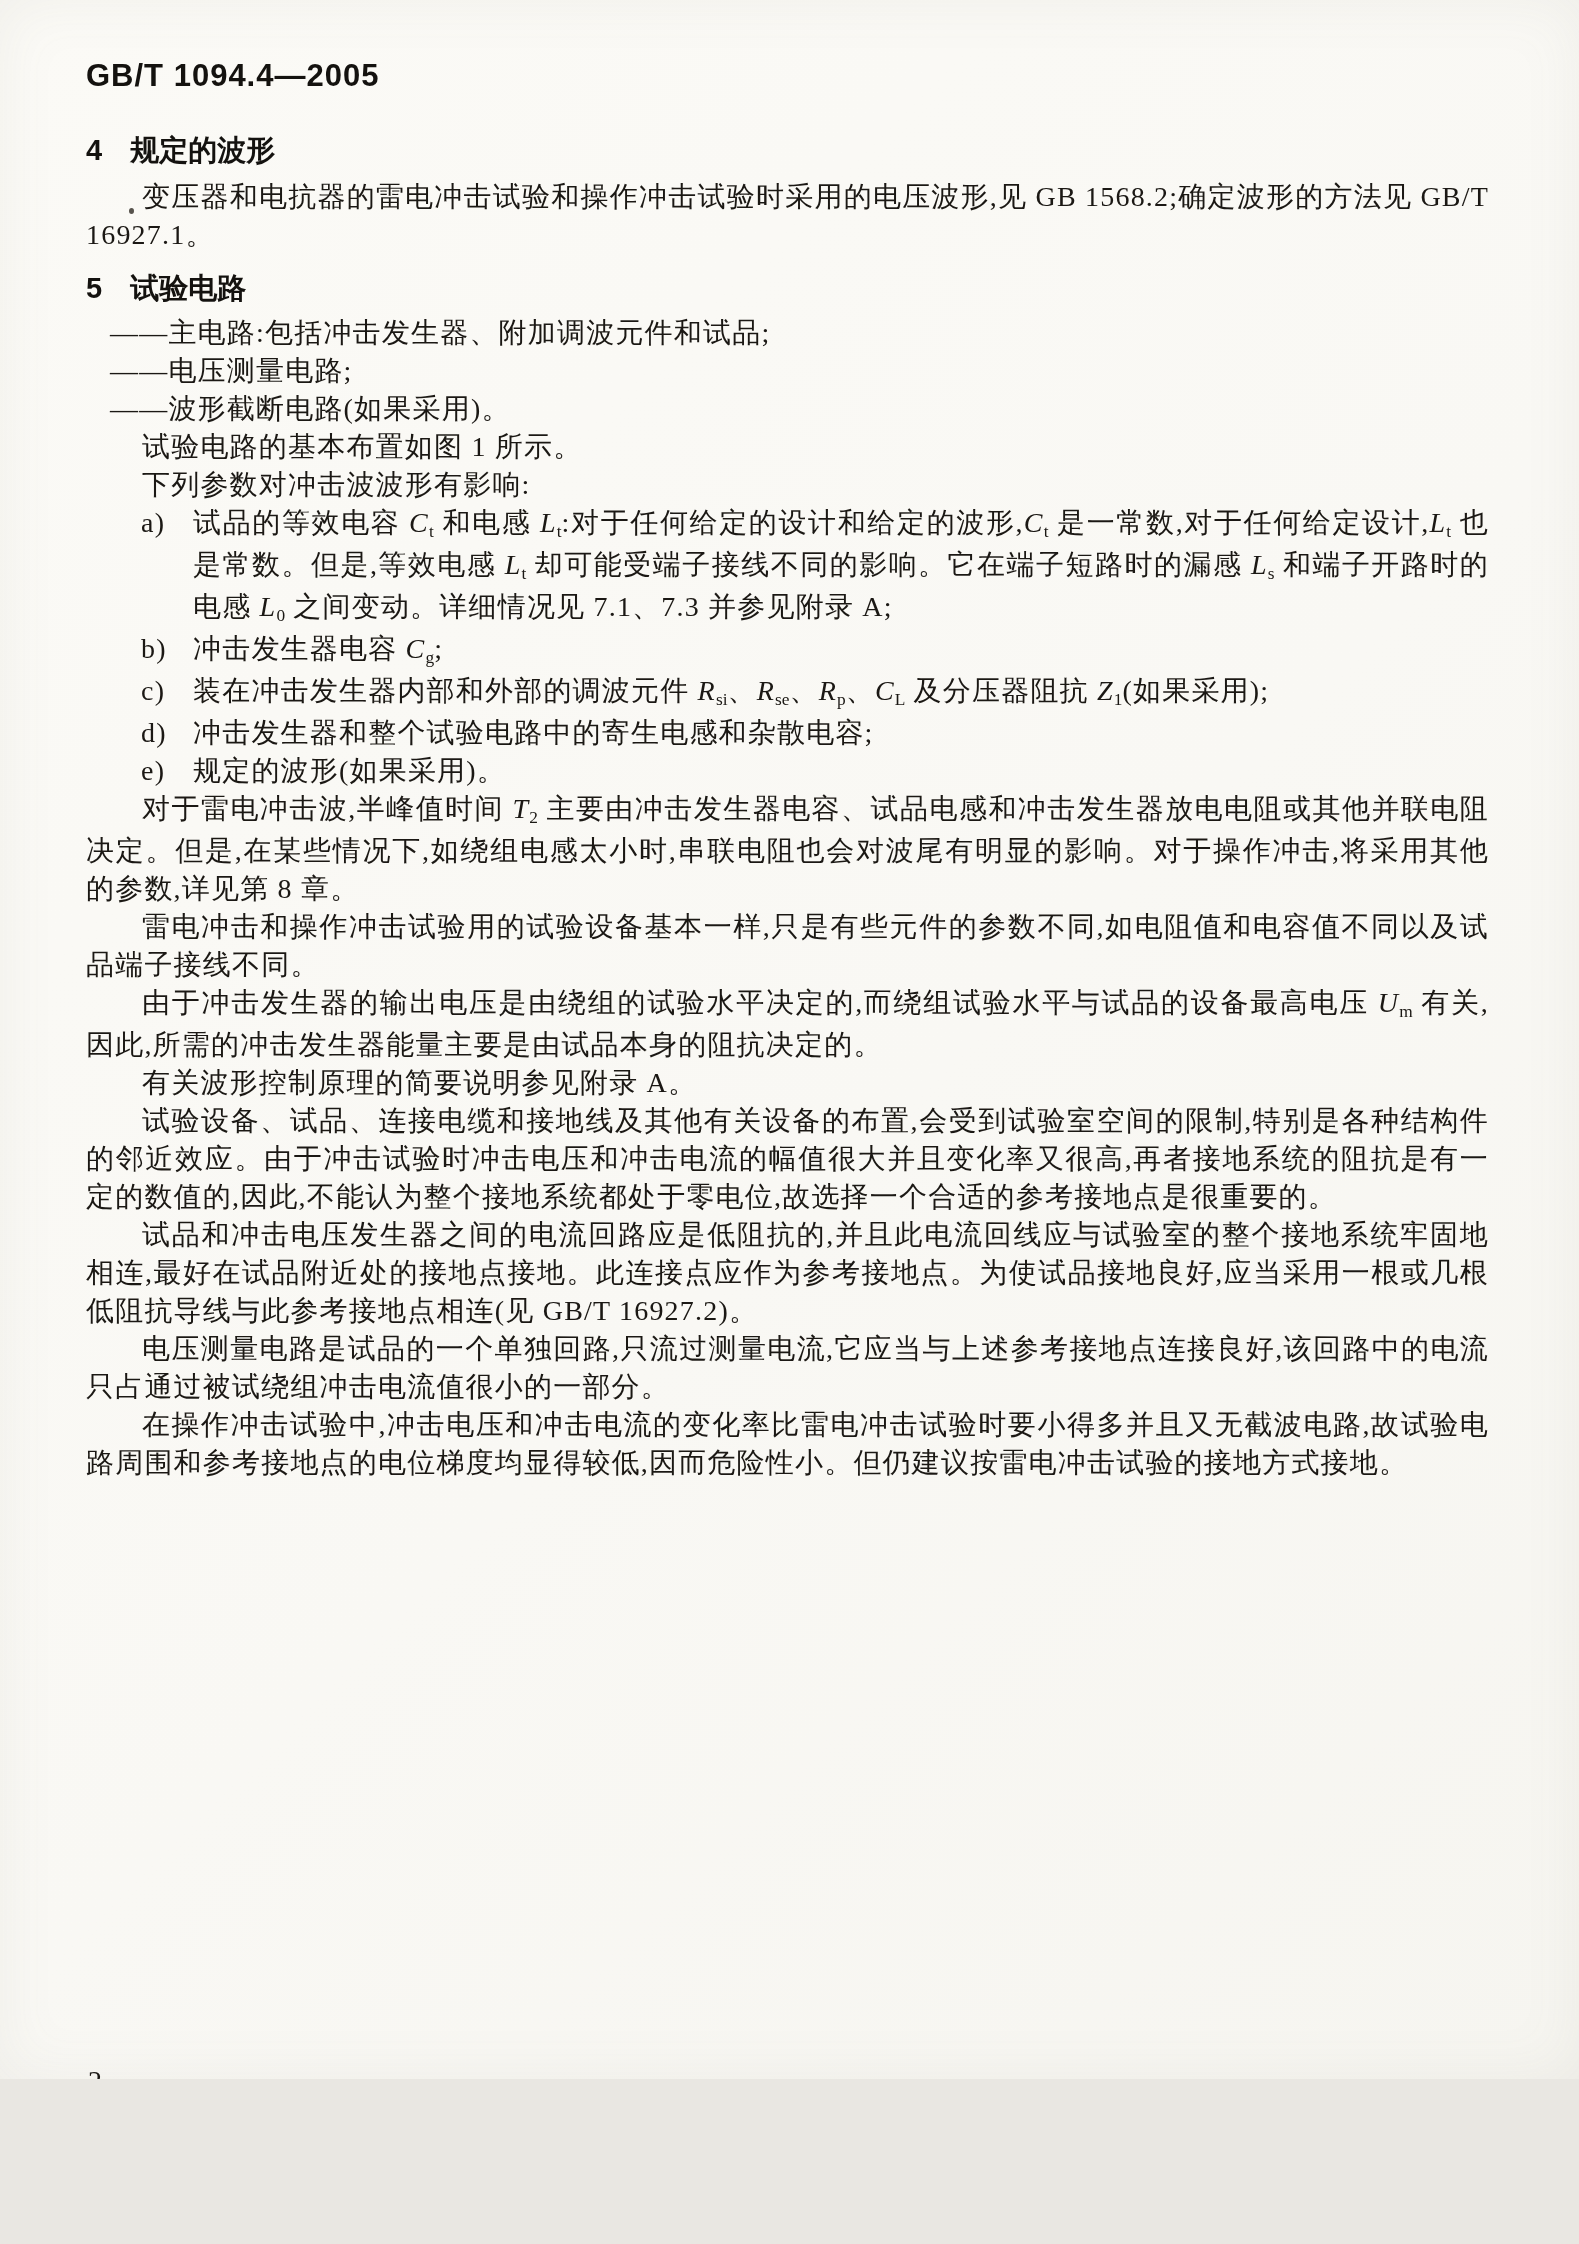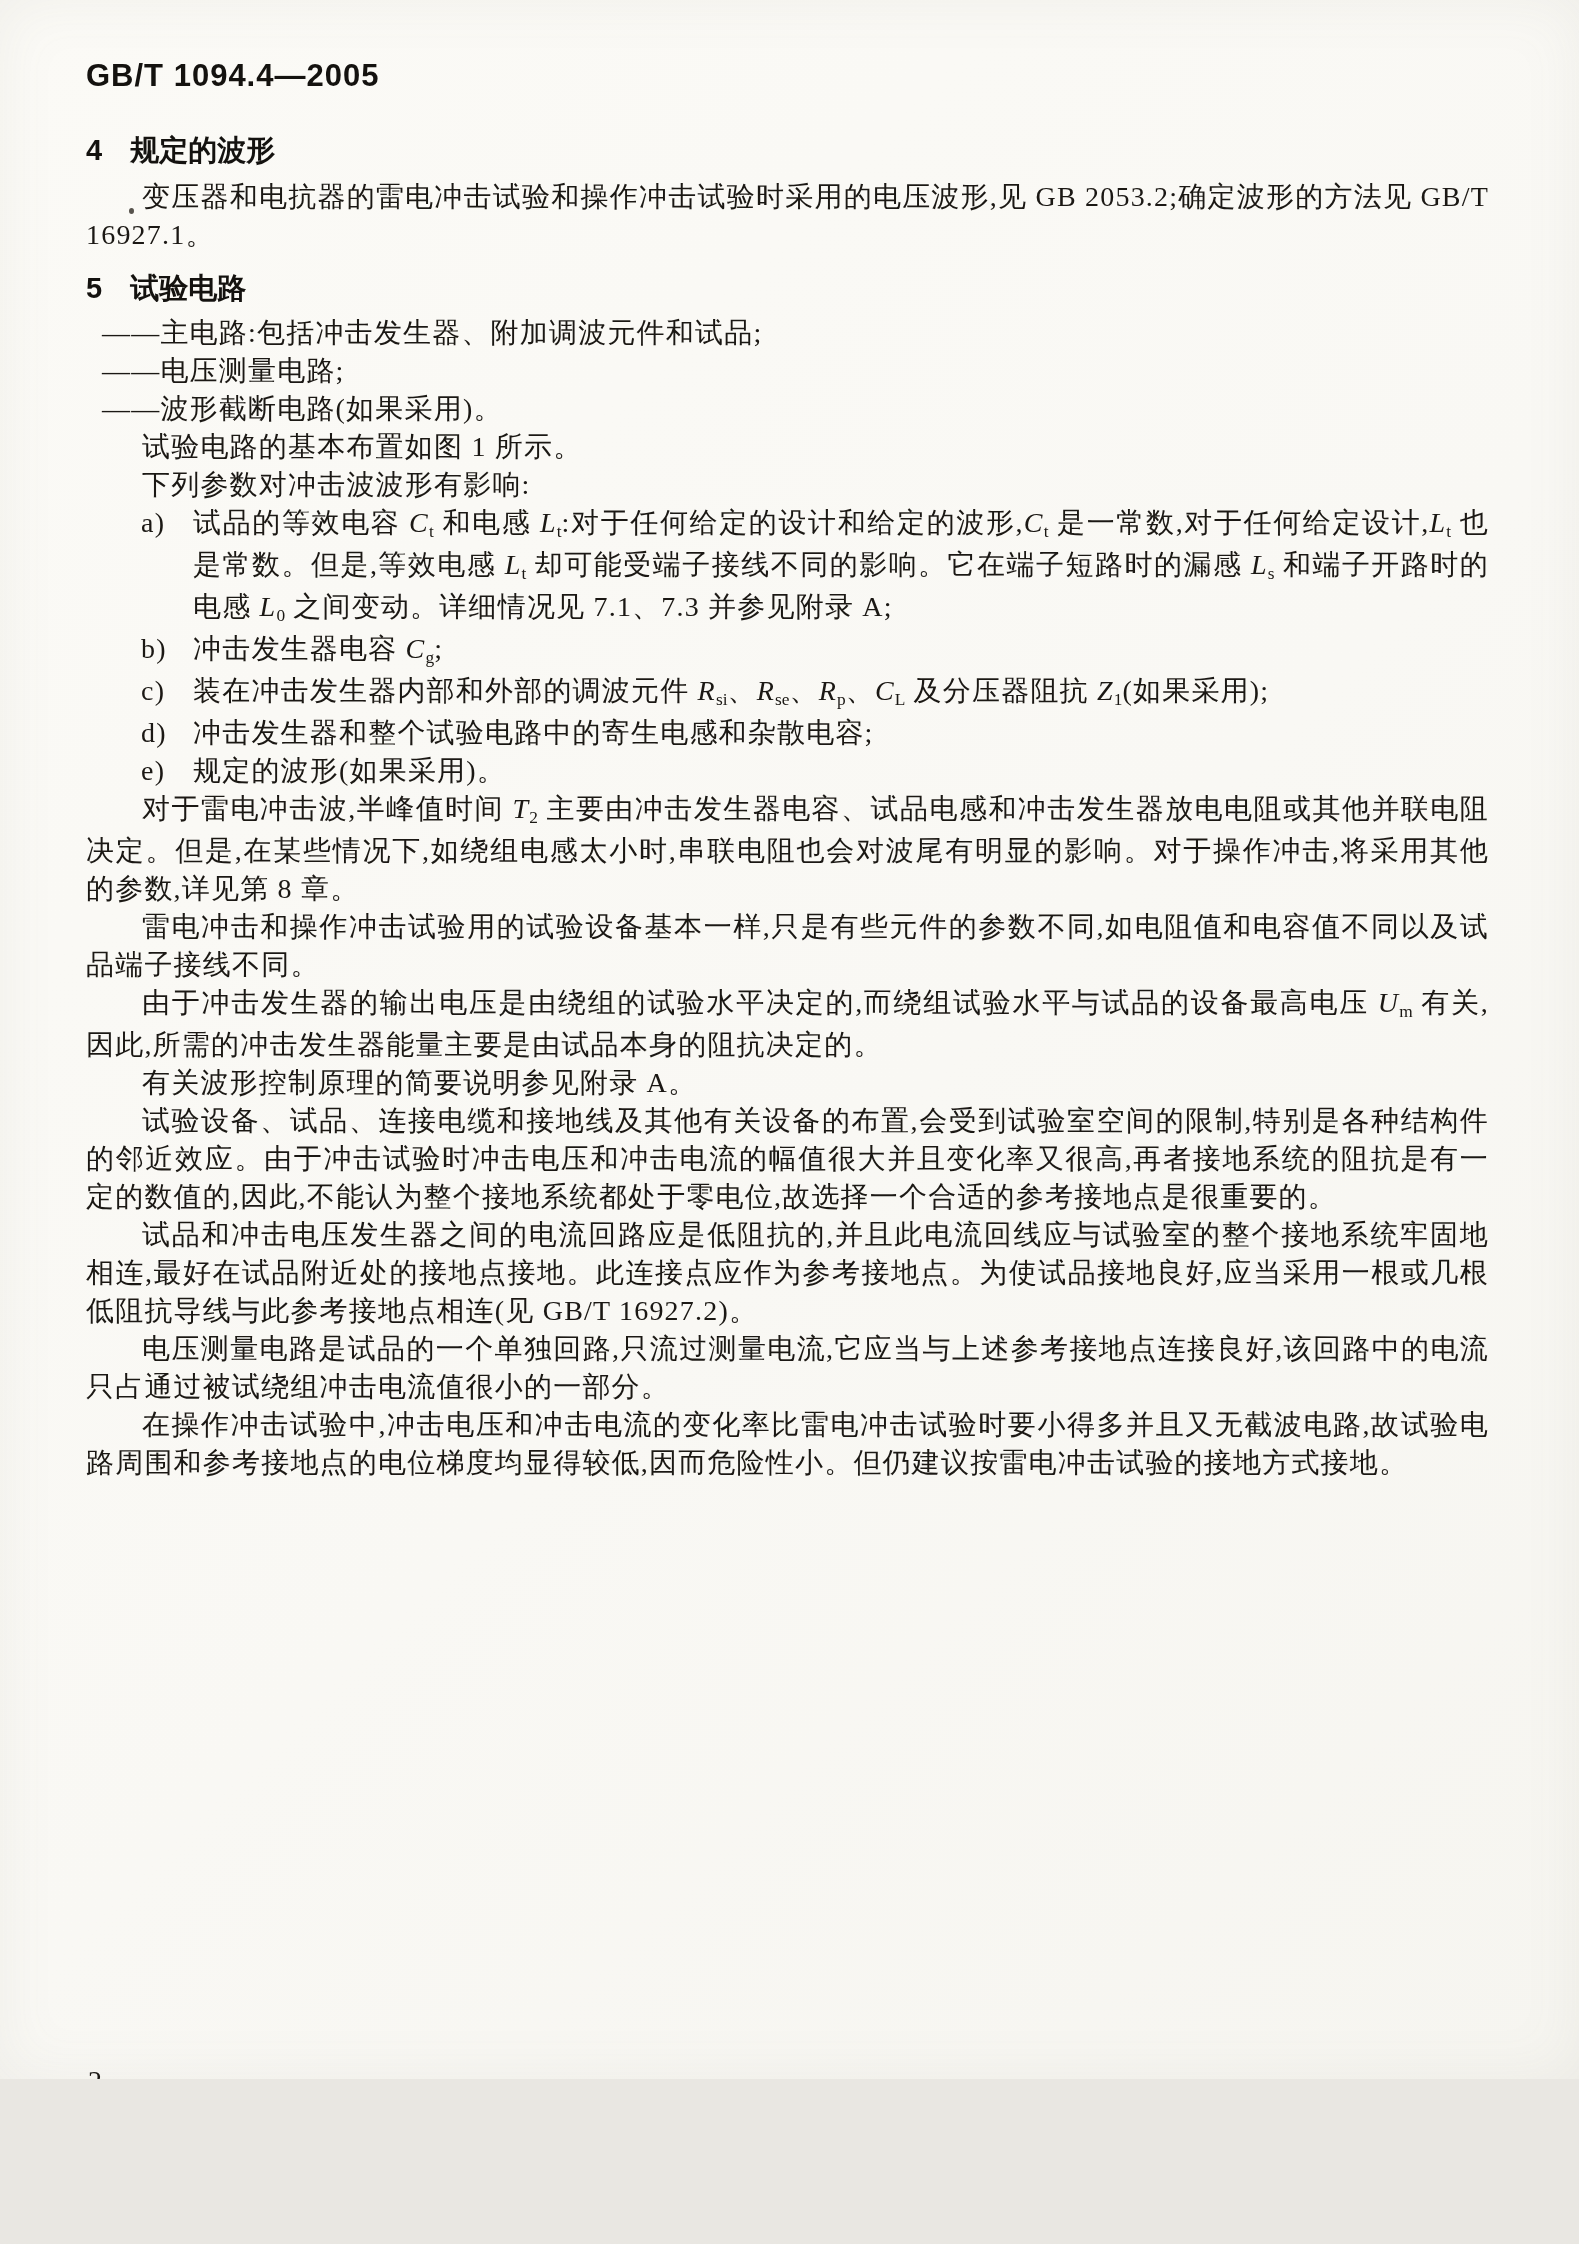--- a/index.html
+++ b/index.html
@@ -43,21 +43,21 @@
   .sec-num { margin-right: 28px; }
   .para {
     margin: 0;
     font-size: 28px;
     line-height: 38px;
     letter-spacing: 1.2px;
     text-align: justify;
     color: #1b1814;
   }
   .para.indent { text-indent: 2em; }
-  .para.dash { margin-left: 16px; }
+  .para.dash { margin-left: 24px; }
   .list-item {
     display: flex;
     align-items: flex-start;
     font-size: 28px;
     line-height: 38px;
     letter-spacing: 1.2px;
     color: #1b1814;
   }
   .li-label {
     flex: none;
@@ -104,21 +104,21 @@
 <div class="page">
   <div class="content">
 
     <div class="doc-number">GB/T 1094.4—2005</div>
 
     <div class="section-heading first">
       <span class="sec-num">4</span>
       <span class="sec-title">规定的波形</span>
     </div>
 
-    <p class="para indent">变压器和电抗器的雷电冲击试验和操作冲击试验时采用的电压波形,见 GB 2053.2;确定波形的方法见 GB/T 16927.1。</p>
+    <p class="para indent">变压器和电抗器的雷电冲击试验和操作冲击试验时采用的电压波形,见 GB 1568.2;确定波形的方法见 GB/T 16927.1。</p>
 
     <div class="section-heading second">
       <span class="sec-num">5</span>
       <span class="sec-title">试验电路</span>
     </div>
 
 
     <p class="para dash">——主电路:包括冲击发生器、附加调波元件和试品;</p>
     <p class="para dash">——电压测量电路;</p>
     <p class="para dash">——波形截断电路(如果采用)。</p>

